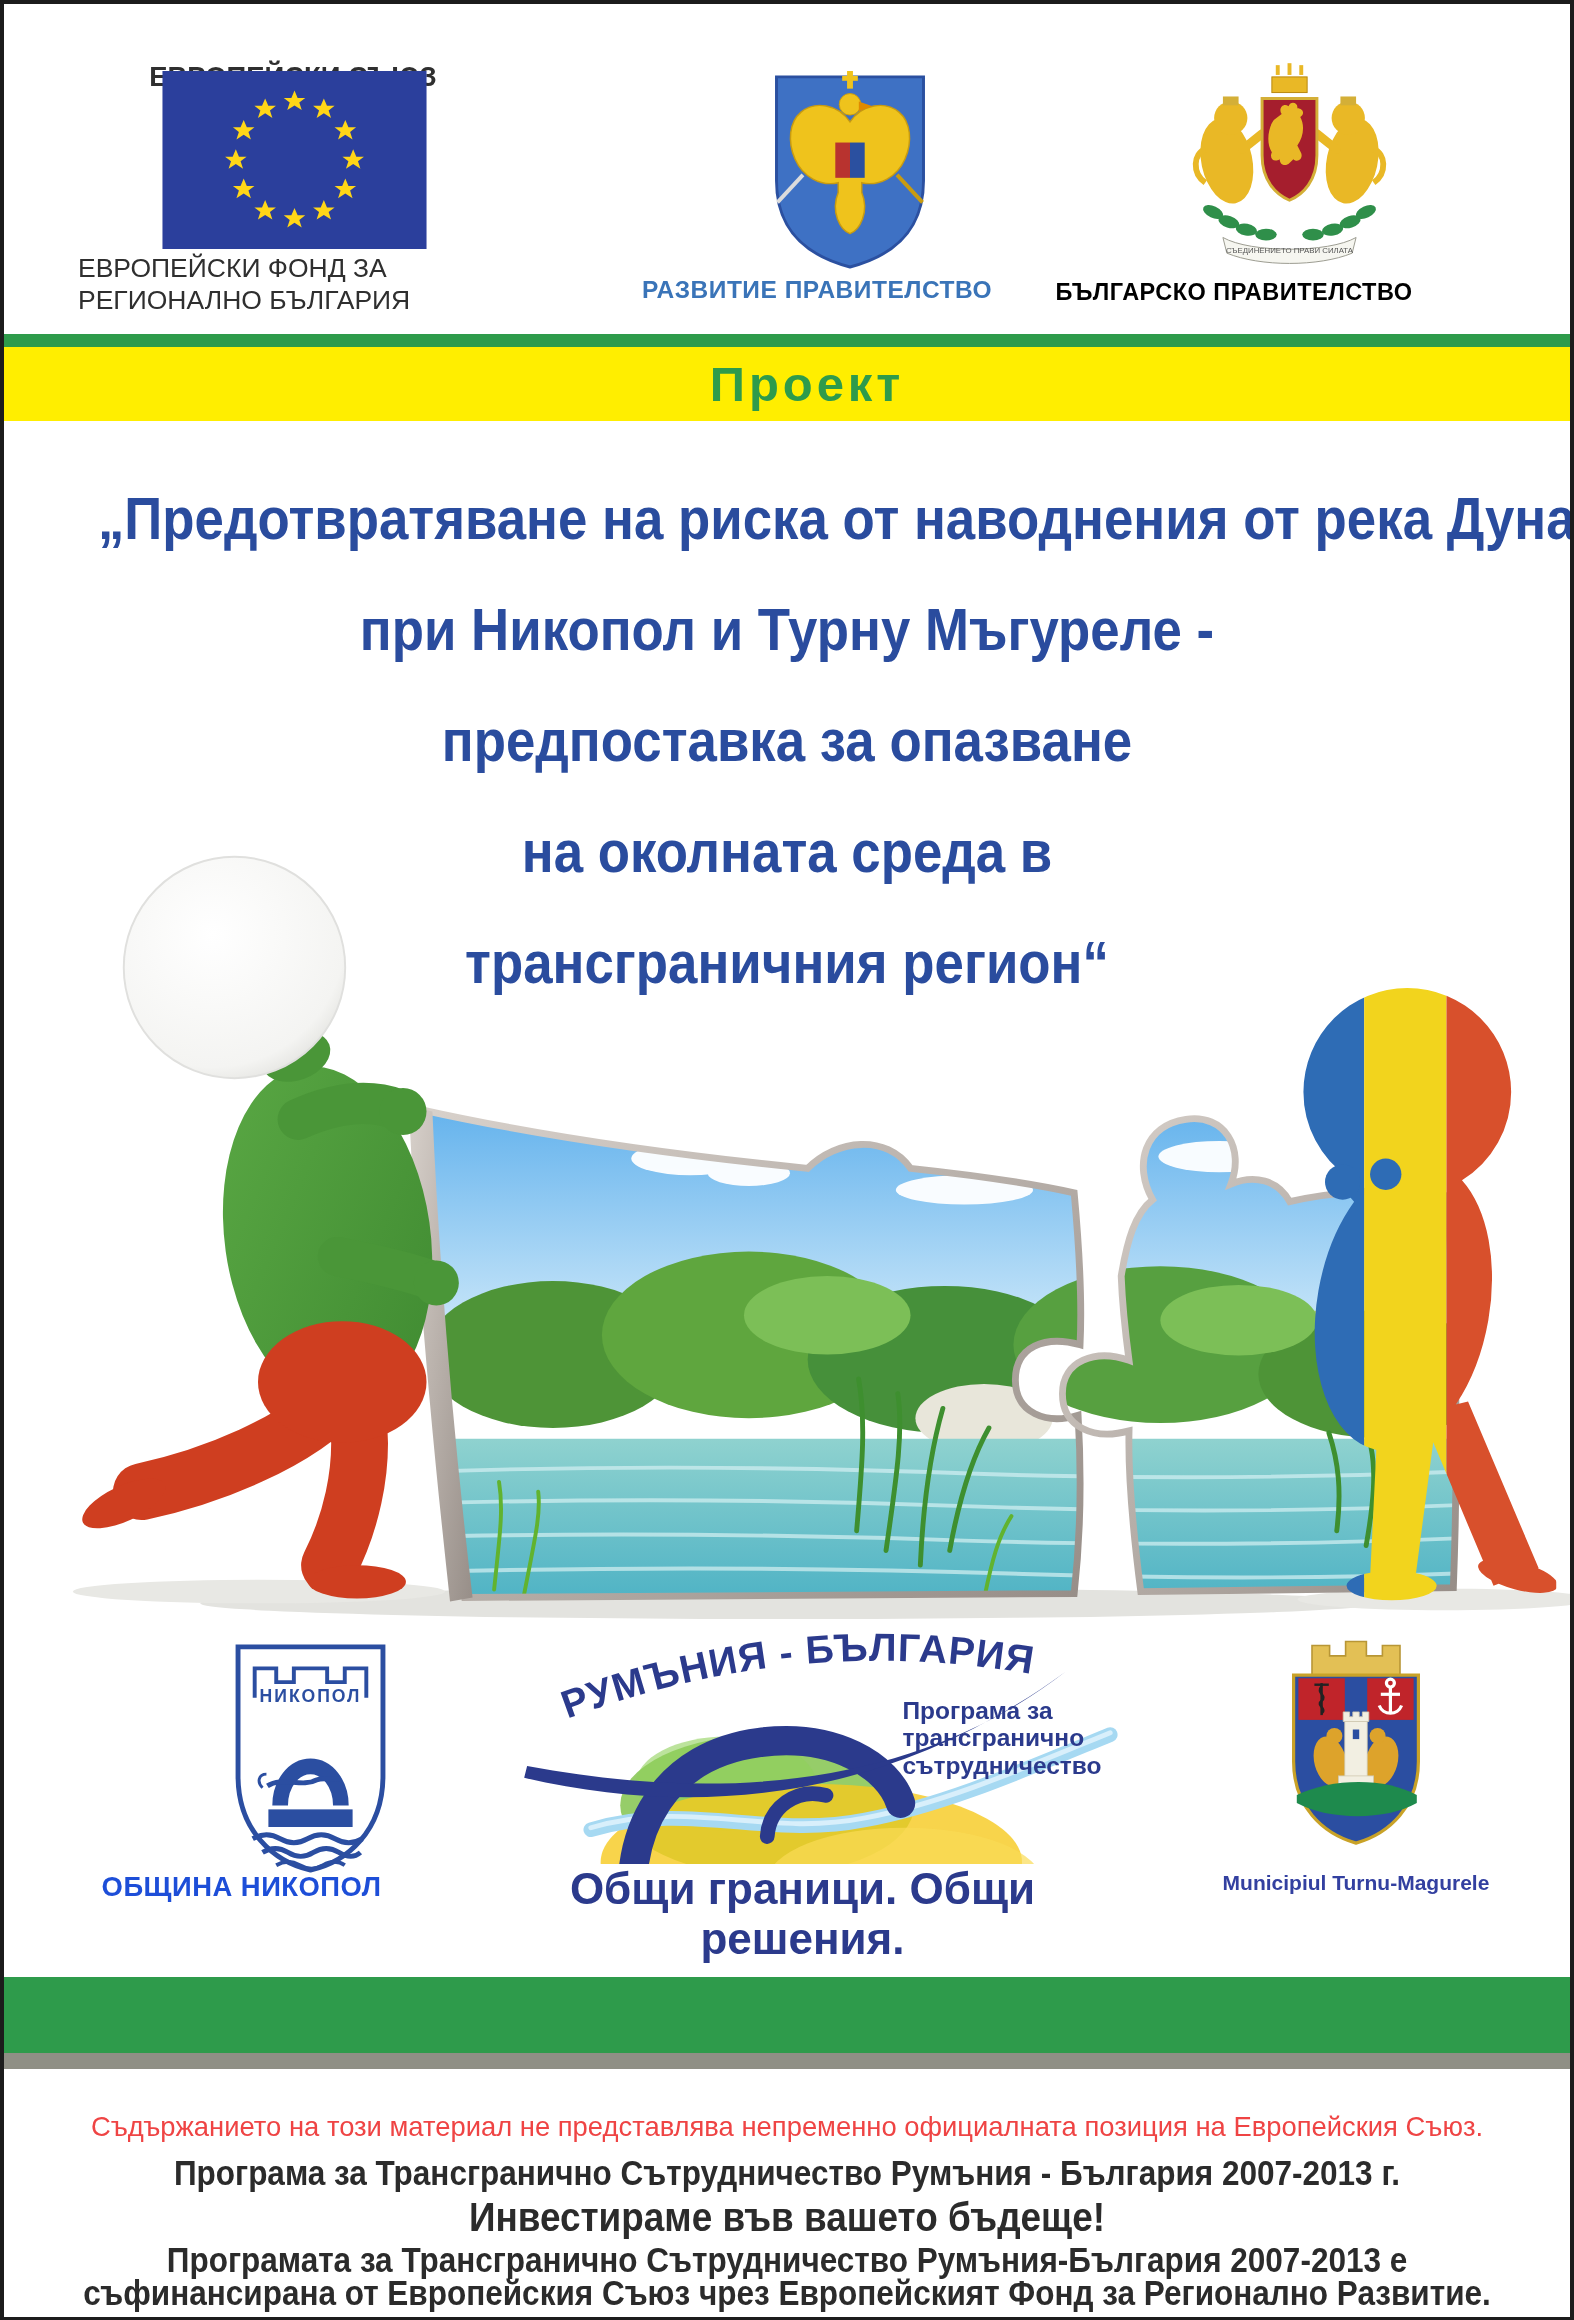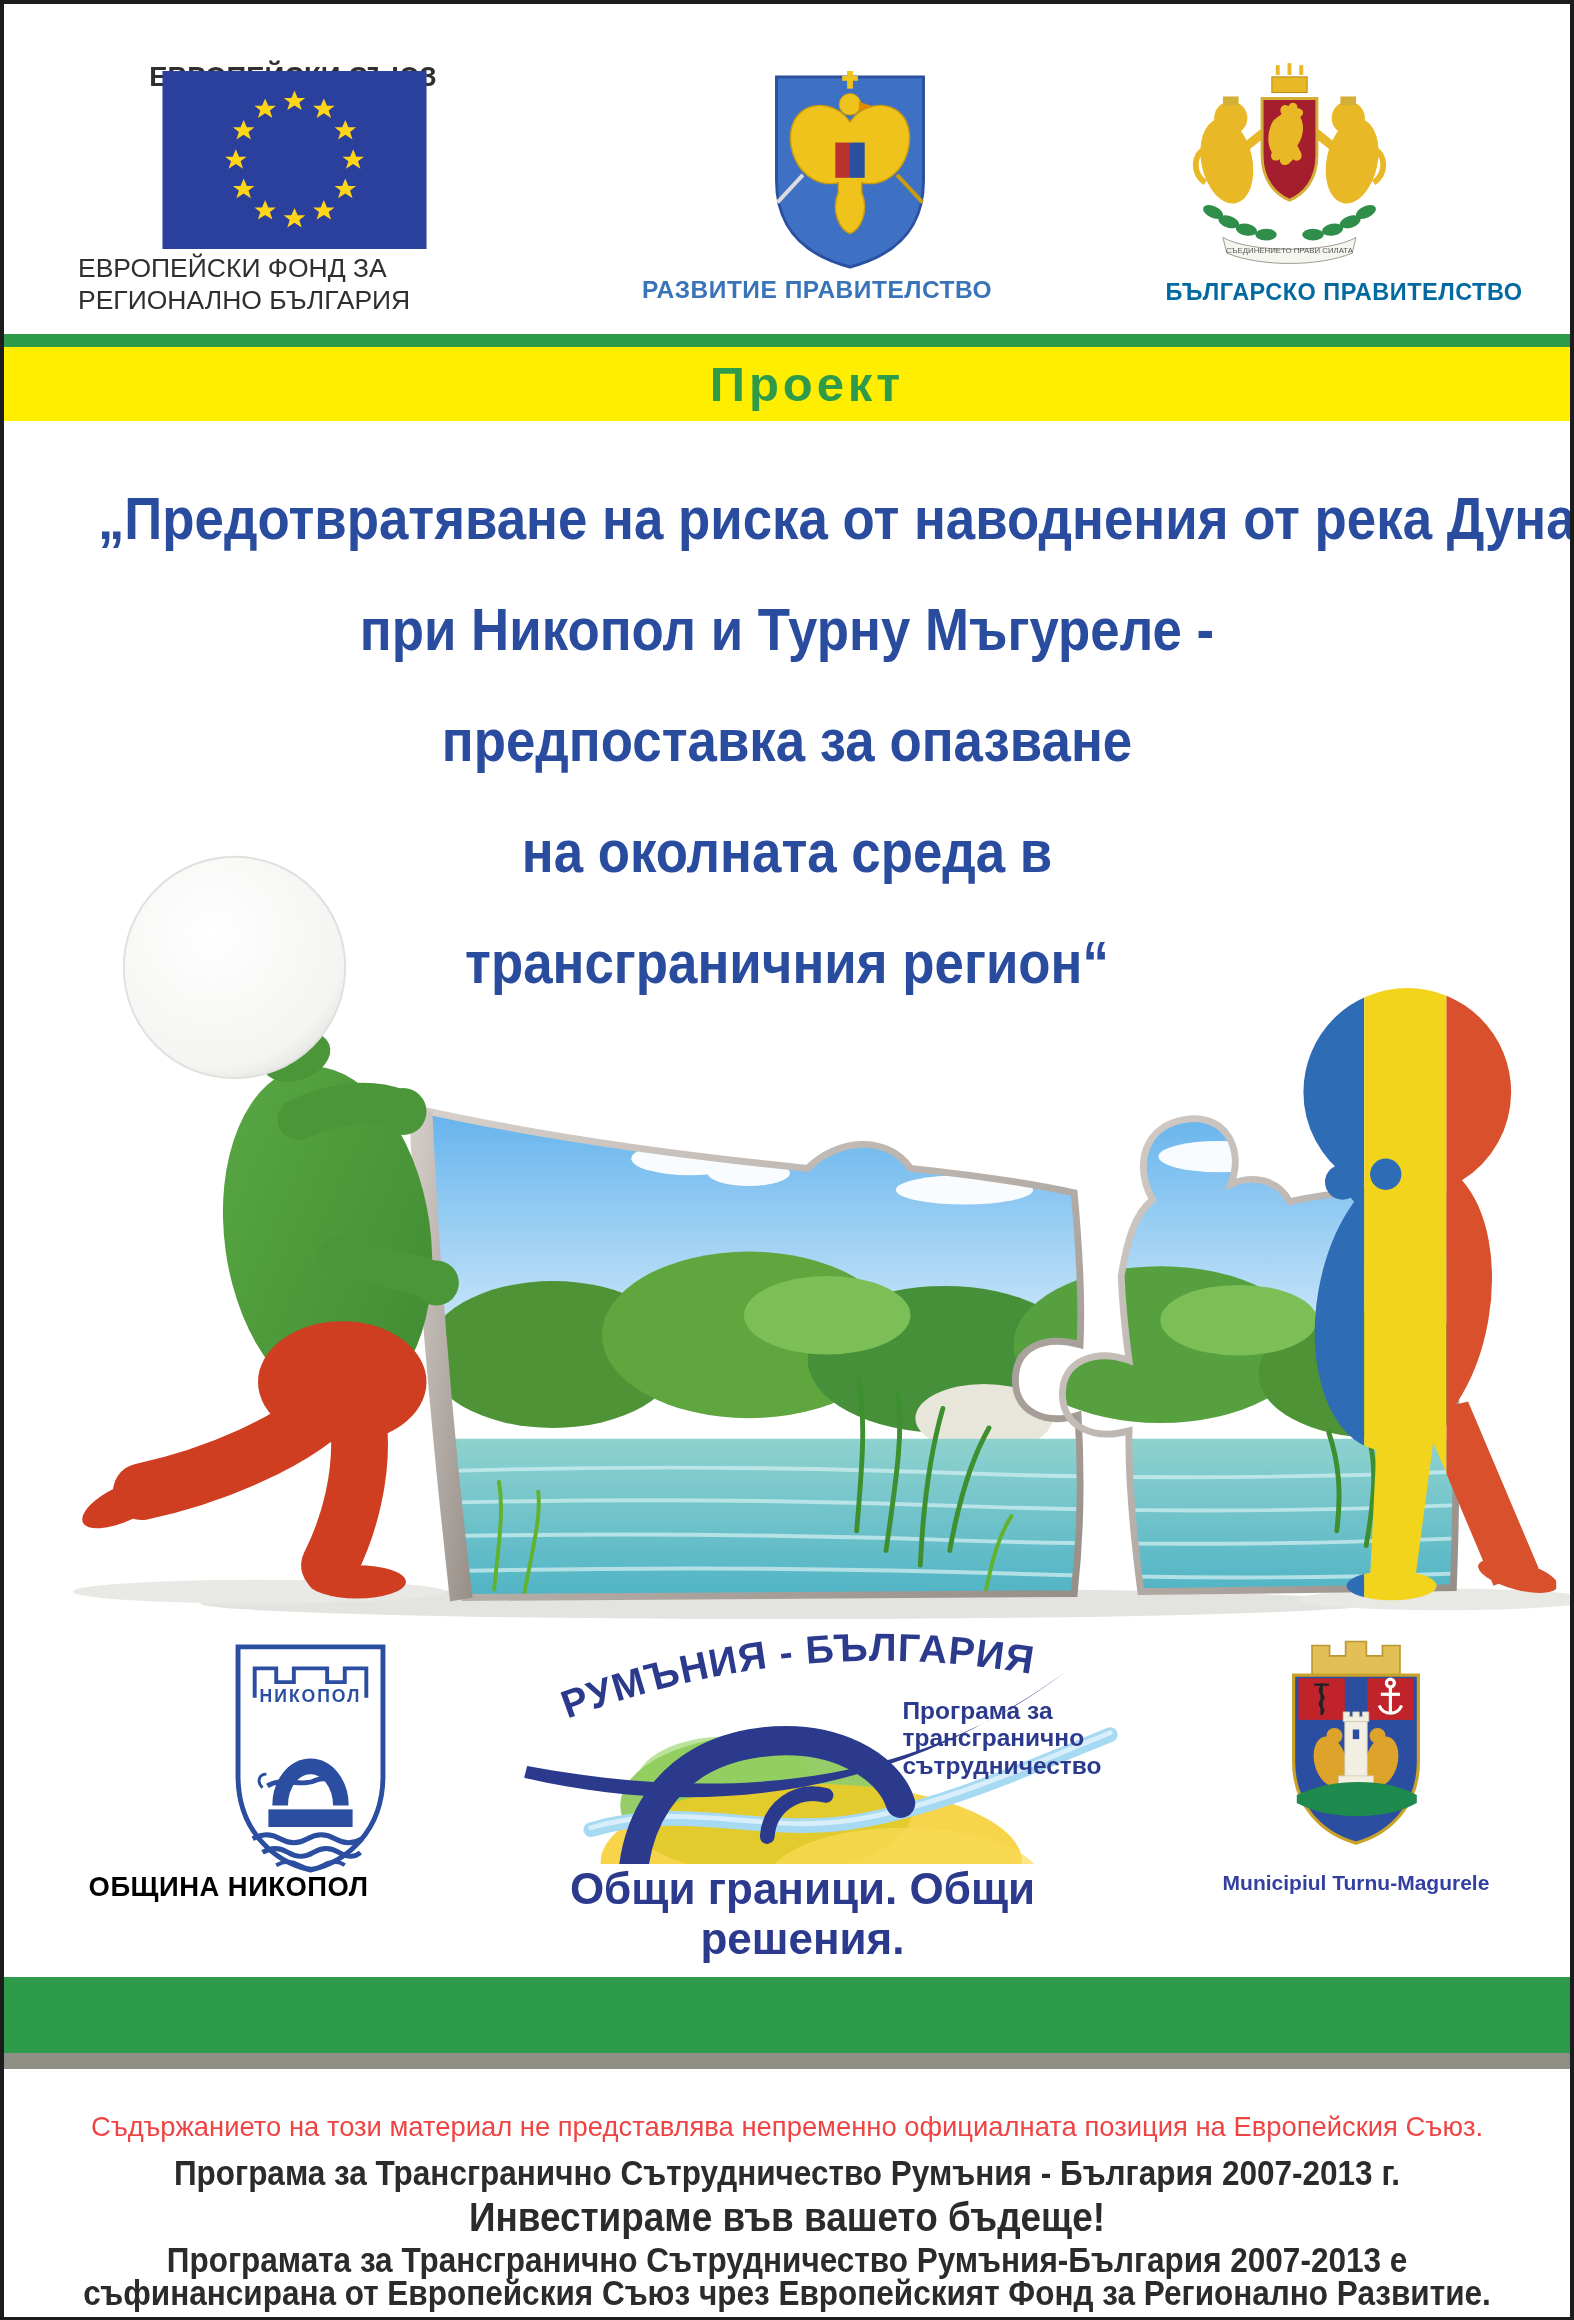--- a/index.html
+++ b/index.html
@@ -8,34 +8,34 @@
   .abs{position:absolute;}
   .ctr{left:0;right:0;text-align:center;white-space:nowrap;}
 
   
   .eu-title{top:29px;left:93px;width:392px;text-align:center;font-size:27.4px;font-weight:bold;color:#2f2f2f;margin-top:28px;}
   .eu-flag{top:67px;left:158px;}
   .eu-sub{top:248px;left:74px;width:431px;text-align:left;font-size:26.5px;line-height:32px;font-weight:normal;color:#2f2f2f;}
   .ro-coat{top:61px;left:748px;}
   .ro-label{top:272px;left:617px;width:392px;text-align:center;font-size:24.5px;font-weight:bold;color:#3A74B8;letter-spacing:0.5px;}
   .bg-coat{top:51px;left:1168px;}
-  .bg-label{top:275px;left:1142px;width:396px;text-align:center;font-size:23.5px;font-weight:bold;color:#0369a1;letter-spacing:0.5px;}
+  .bg-label{top:275px;left:1032px;width:396px;text-align:center;font-size:23.5px;font-weight:bold;color:#000000;letter-spacing:0.5px;}
 
   .green-strip{top:330px;left:0;width:100%;height:12.7px;background:#2E9B4B;}
   .yellow-band{top:343px;left:0;width:100%;height:74px;background:#FFEE00;}
   .project-label{top:343px;height:74px;line-height:74px;font-size:49px;font-weight:bold;color:#2E9B4B;letter-spacing:3.9px;margin-left:40px;}
 
   .title-block{top:459px;left:0;right:0;}
   .title-line{text-align:center;white-space:nowrap;font-size:60px;line-height:111px;font-weight:bold;color:#2A4C9E;transform:scaleX(.88);transform-origin:50% 50%;}
 
   .illustration{top:841px;left:0;}
 
   
   .nikopol-block{top:1635px;left:59px;width:323px;text-align:center;}
-  .nikopol-label{top:1867px;left:63px;width:323px;text-align:center;font-size:27.4px;font-weight:bold;color:#000000;letter-spacing:0.5px;}
+  .nikopol-label{top:1867px;left:76px;width:323px;text-align:center;font-size:27.4px;font-weight:bold;color:#1d4ed8;letter-spacing:0.5px;}
   .program-block{top:1615px;left:469px;}
   .program-slogan{top:1860px;left:469px;width:659px;text-align:center;font-size:44px;font-weight:bold;color:#2B3A8C;}
   .turnu-block{top:1619px;left:1264px;}
   .turnu-label{top:1867px;left:1166px;width:372px;text-align:center;font-size:21px;font-weight:bold;color:#3340A0;}
 
   .web-band{top:1973px;left:0;width:100%;height:76px;background:#2E9B4B;}
   .web-url{top:1973px;height:76px;line-height:76px;font-size:61px;font-weight:bold;color:#ffffff;letter-spacing:2px;}
   .gray-strip{top:2049px;left:0;width:100%;height:15.7px;background:#8F8F85;}
 
   .footer-line{color:#2b2b2b;}

